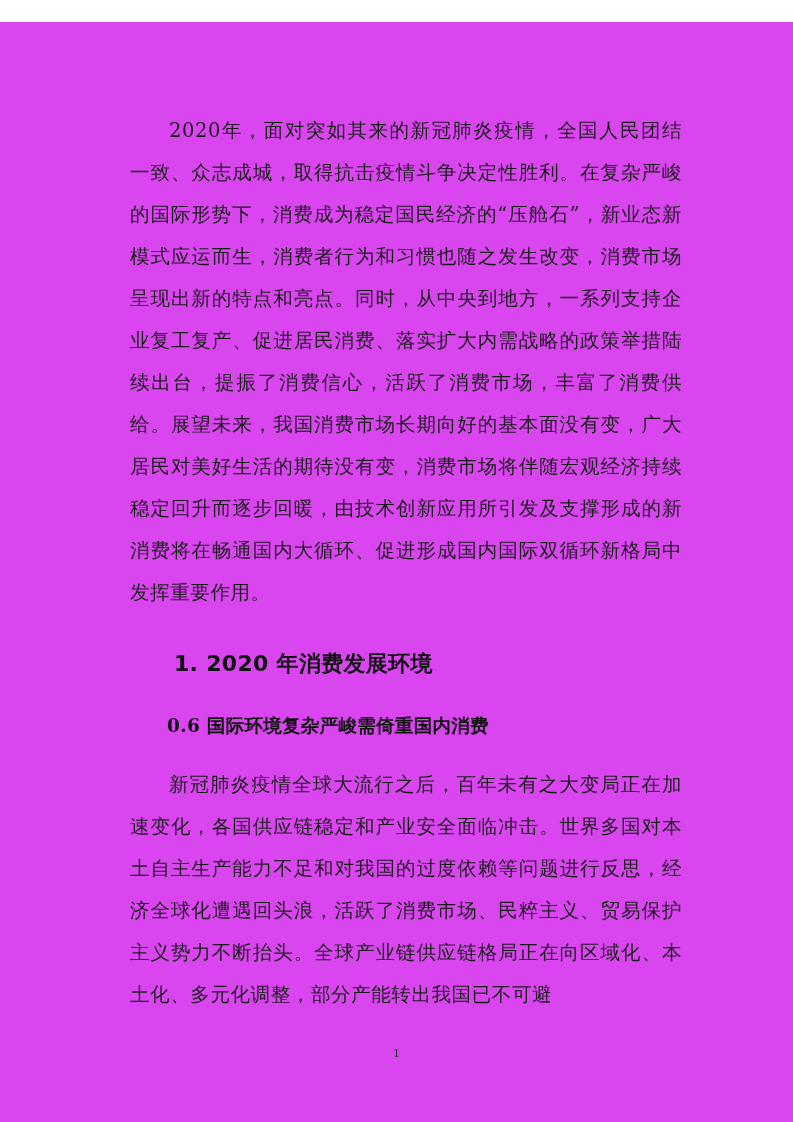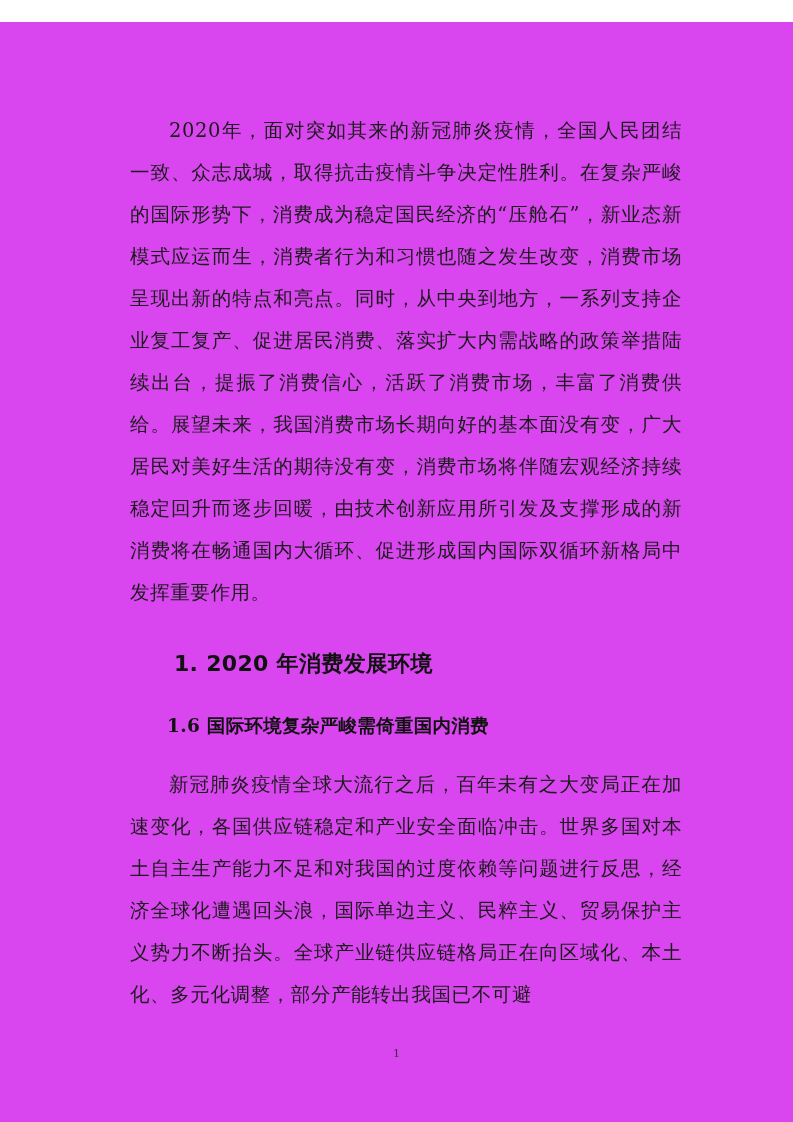--- a/index.html
+++ b/index.html
@@ -69,21 +69,21 @@
 </style>
 </head>
 <body>
 
 <div class="page">
   <div class="content">
     <p class="body-para">2020年，面对突如其来的新冠肺炎疫情，全国人民团结一致、众志成城，取得抗击疫情斗争决定性胜利。在复杂严峻的国际形势下，消费成为稳定国民经济的“压舱石”，新业态新模式应运而生，消费者行为和习惯也随之发生改变，消费市场呈现出新的特点和亮点。同时，从中央到地方，一系列支持企业复工复产、促进居民消费、落实扩大内需战略的政策举措陆续出台，提振了消费信心，活跃了消费市场，丰富了消费供给。展望未来，我国消费市场长期向好的基本面没有变，广大居民对美好生活的期待没有变，消费市场将伴随宏观经济持续稳定回升而逐步回暖，由技术创新应用所引发及支撑形成的新消费将在畅通国内大循环、促进形成国内国际双循环新格局中发挥重要作用。</p>
 
     <h2 class="heading-1">1. 2020 年消费发展环境</h2>
 
-    <h3 class="heading-2">1.6  国际环境复杂严峻需倚重国内消费</h3>
+    <h3 class="heading-2">0.6  国际环境复杂严峻需倚重国内消费</h3>
 
     <div class="spacer-para"></div>
 
-    <p class="body-para">新冠肺炎疫情全球大流行之后，百年未有之大变局正在加速变化，各国供应链稳定和产业安全面临冲击。世界多国对本土自主生产能力不足和对我国的过度依赖等问题进行反思，经济全球化遭遇回头浪，国际单边主义、民粹主义、贸易保护主义势力不断抬头。全球产业链供应链格局正在向区域化、本土化、多元化调整，部分产能转出我国已不可避</p>
+    <p class="body-para">新冠肺炎疫情全球大流行之后，百年未有之大变局正在加速变化，各国供应链稳定和产业安全面临冲击。世界多国对本土自主生产能力不足和对我国的过度依赖等问题进行反思，经济全球化遭遇回头浪，活跃了消费市场、民粹主义、贸易保护主义势力不断抬头。全球产业链供应链格局正在向区域化、本土化、多元化调整，部分产能转出我国已不可避</p>
   </div>
 
   <div class="page-number">1</div>
 </div>
 
 </body></html>

